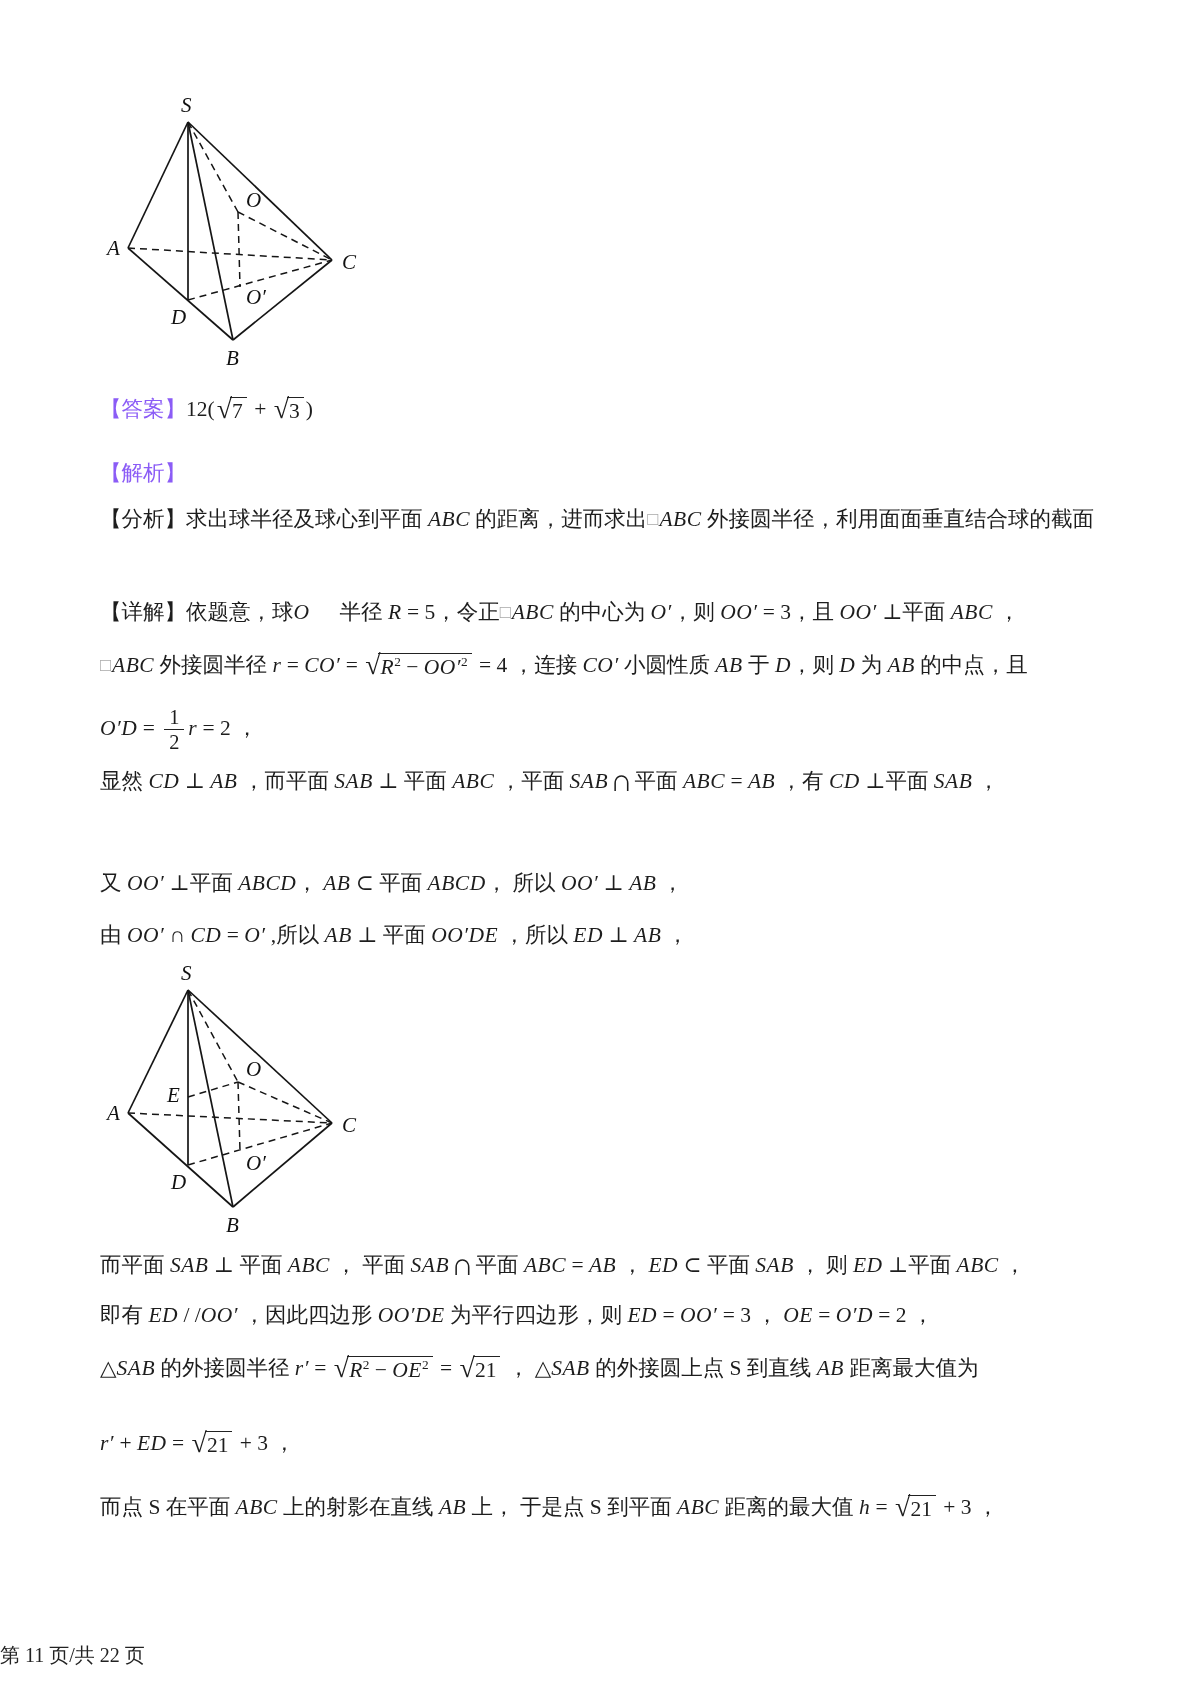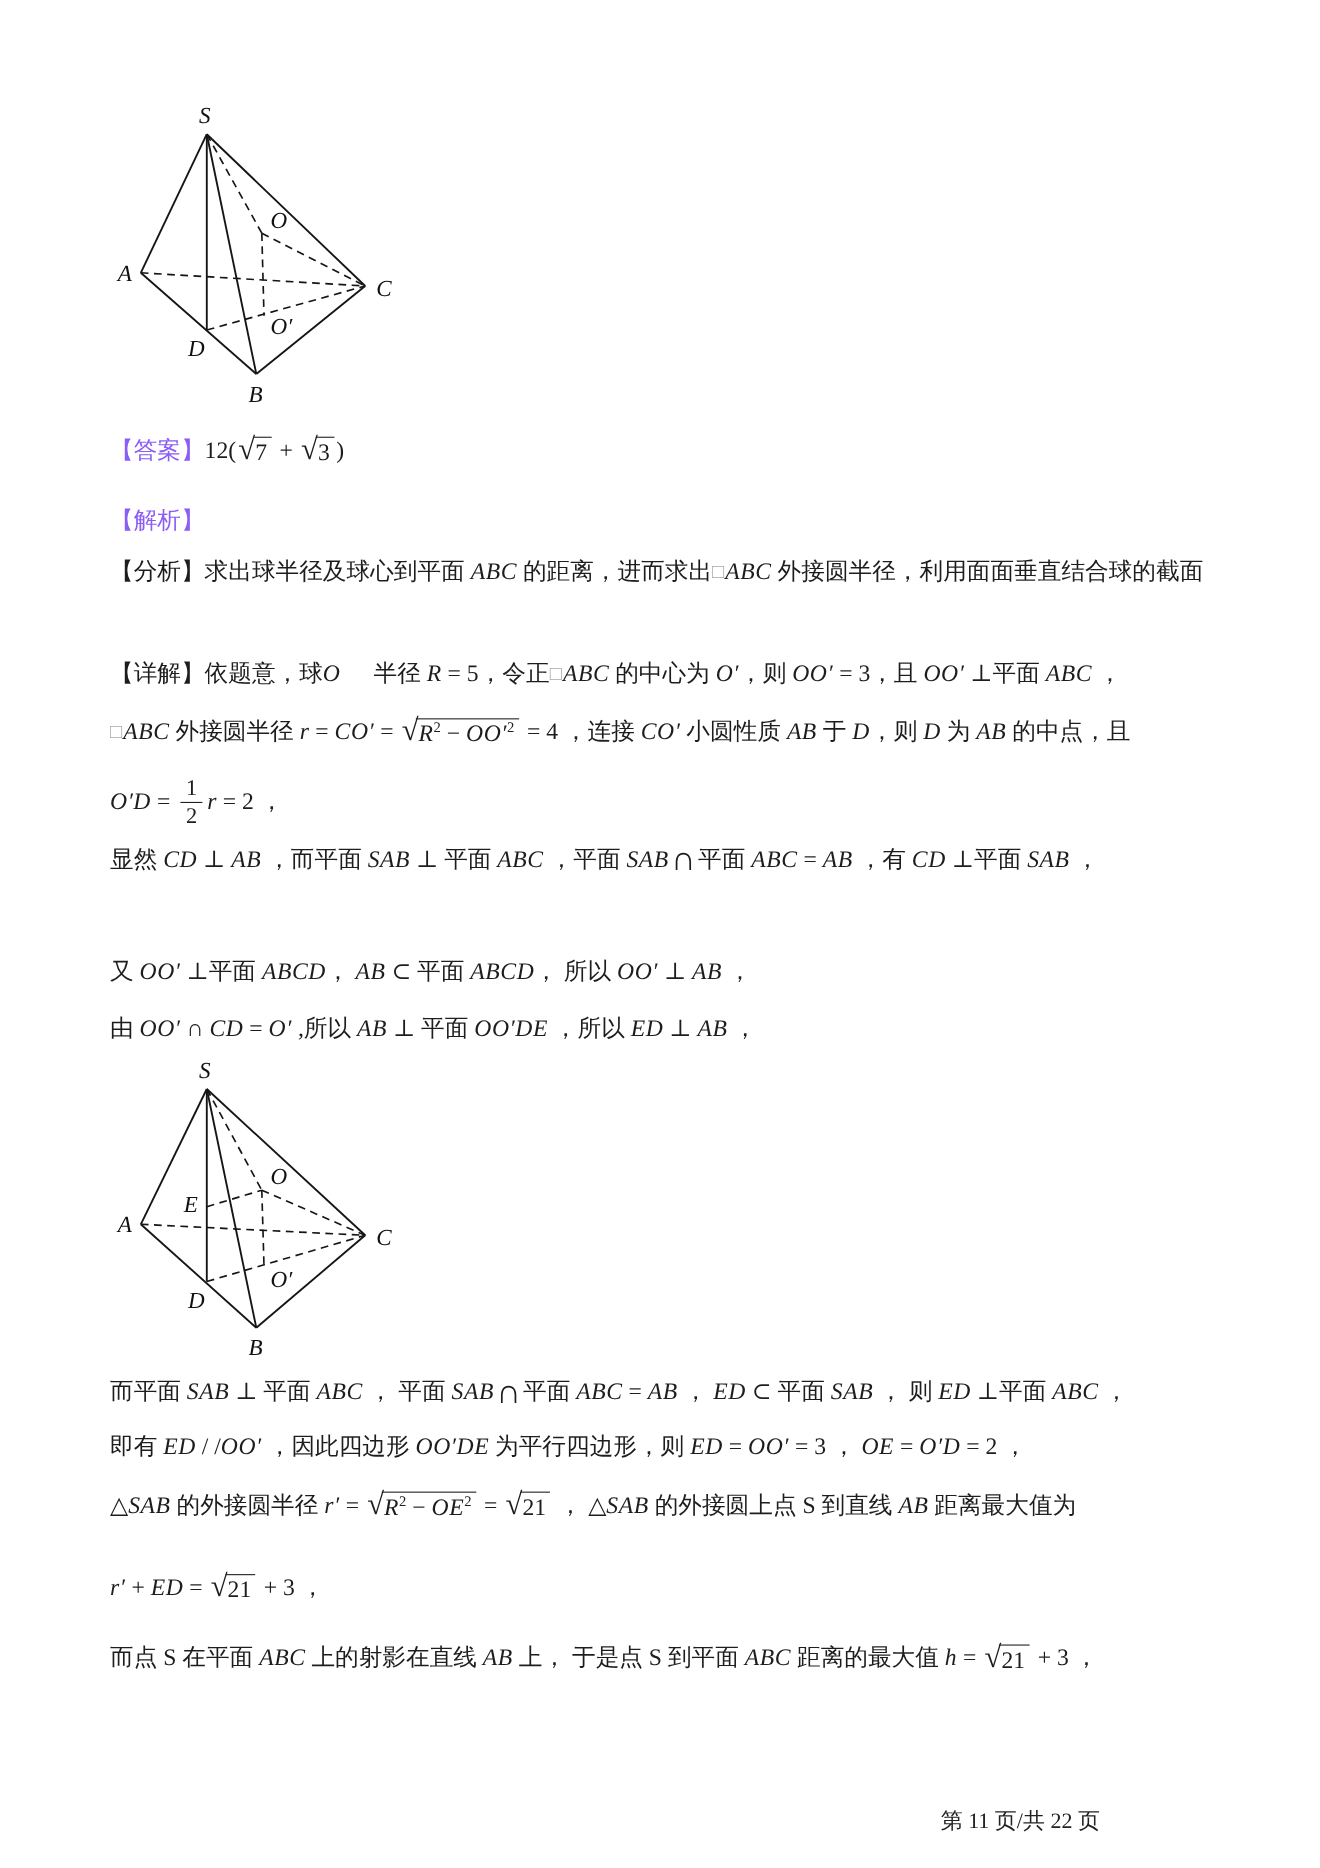--- a/index.html
+++ b/index.html
@@ -14,21 +14,21 @@
   .bigcap{font-size:1.45em;line-height:0;vertical-align:-3px;margin:0 2px;}
   .sqrt{display:inline-flex;align-items:flex-start;vertical-align:middle;margin:0 2px;}
   .sqrt .sgn{font-size:1.3em;line-height:1;margin-right:-2px;transform:translateY(-2px);}
   .sqrt .rad{border-top:1.6px solid #222;padding:1px 4px 0 2px;line-height:1.15;}
   .frac{display:inline-flex;flex-direction:column;text-align:center;vertical-align:middle;
         margin:0 4px;line-height:1.1;font-size:0.95em;}
   .frac .num{border-bottom:1.5px solid #222;padding:0 5px 1px;}
   .frac .den{padding-top:1px;}
   .tag-blue{color:#8b5cf6;margin-top:47px;}
   .tag-black{color:#1d1d1d;margin-top:24px;}
-  .footer{position:absolute;left:0;width:1000px;text-align:right;font-size:20px;color:#222;}
+  .footer{position:absolute;left:0;width:1000px;text-align:left;font-size:20px;color:#222;}
   svg{position:absolute;}
   svg text{font-family:"Liberation Serif","DejaVu Serif",serif;font-style:italic;font-size:21px;fill:#111;}
 </style>
 </head>
 <body>
 
 <div class="page">
 
   <svg style="left:85px;top:88px;" width="310" height="290" viewBox="0 0 310 290">
     <g stroke="#151515" stroke-width="1.7" fill="none">

